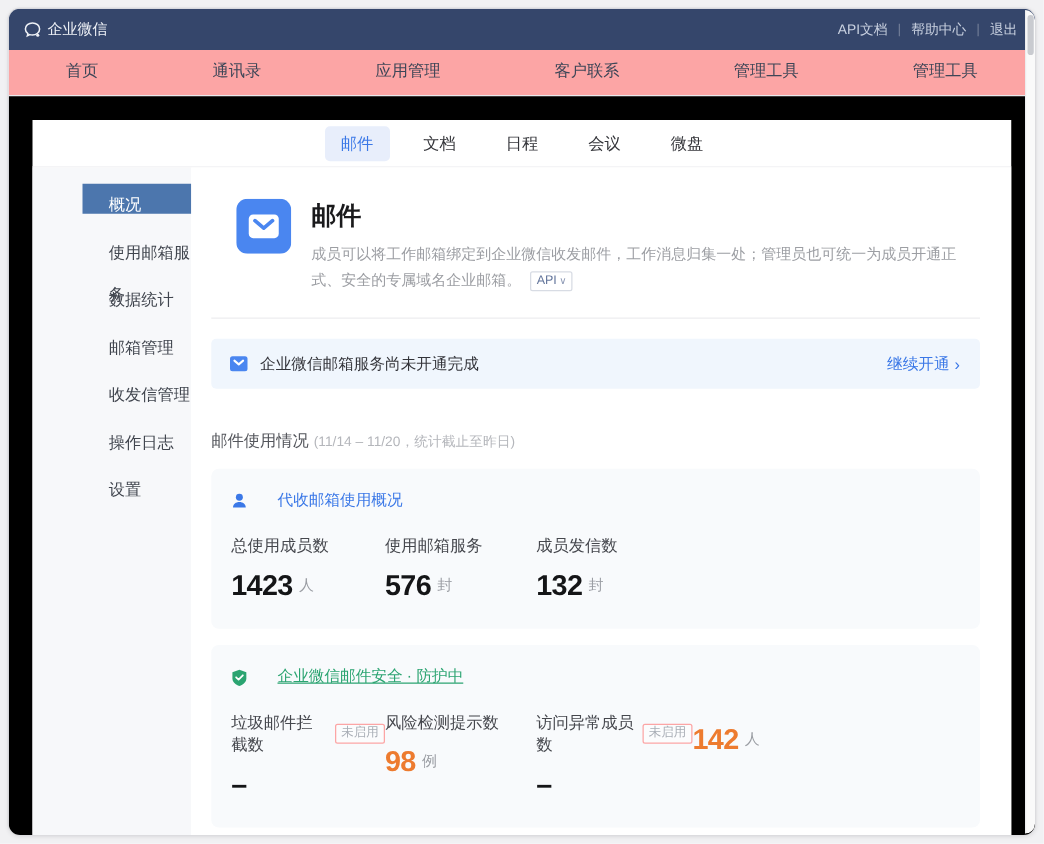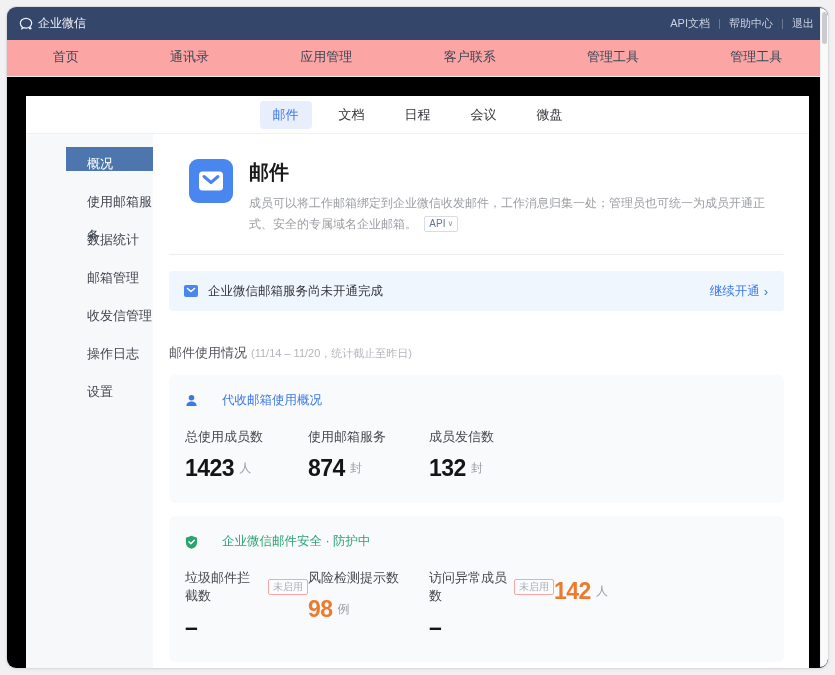--- a/index.html
+++ b/index.html
@@ -71,21 +71,21 @@
   }
   .notice-text { font-size:12.5px; color:#33343a; margin-left:9px; }
   .notice-action { margin-left:auto; font-size:12.5px; color:#3b78e7; cursor:pointer; display:flex; align-items:center; gap:4px; }
   .notice-arrow { font-size:13px; }
   
   .section-label { margin-top:33px; font-size:13px; color:#54565c; }
   .section-label .period { font-size:11px; color:#b4b6bb; margin-left:4px; }
   .stat-card { margin-top:13px; background:#f8fafc; border-radius:6px; padding:17px 20px 21px 16px; }
   .card-head { display:flex; align-items:center; gap:24px; font-size:12.5px; font-weight:500; }
   .card-head.blue { color:#3b78e7; }
-  .card-head.green { color:#2ba471; }
+  .card-head.green { color:#2ba471;text-decoration:underline; }
   .stat-grid { display:grid; margin-top:19px; }
   .grid-3 { grid-template-columns:123px 121px auto; }
   .grid-4 { grid-template-columns:123px 121px 125px auto; }
   .stat-label { font-size:13px; color:#45474d; display:flex; align-items:center; }
   .stat-value { margin-top:9px; display:flex; align-items:center; gap:5px; }
   .stat-num { font-size:23px; font-weight:700; color:#141517; letter-spacing:-.5px; }
   .stat-num.orange { color:#ed7b2f; }
   .stat-unit { font-size:12px; color:#9a9da3; }
   .mini-badge {
     font-size:10px; color:#a8adb5; border:1px solid #fca5a5; background:#fbfcfd;
@@ -200,21 +200,21 @@
               <div>
                 <div class="stat-label">总使用成员数</div>
                 <div class="stat-value">
                   <span class="stat-num">1423</span>
                   <span class="stat-unit">人</span>
                 </div>
               </div>
               <div>
                 <div class="stat-label">使用邮箱服务</div>
                 <div class="stat-value">
-                  <span class="stat-num">874</span>
+                  <span class="stat-num">576</span>
                   <span class="stat-unit">封</span>
                 </div>
               </div>
               <div>
                 <div class="stat-label">成员发信数</div>
                 <div class="stat-value">
                   <span class="stat-num">132</span>
                   <span class="stat-unit">封</span>
                 </div>
               </div>

